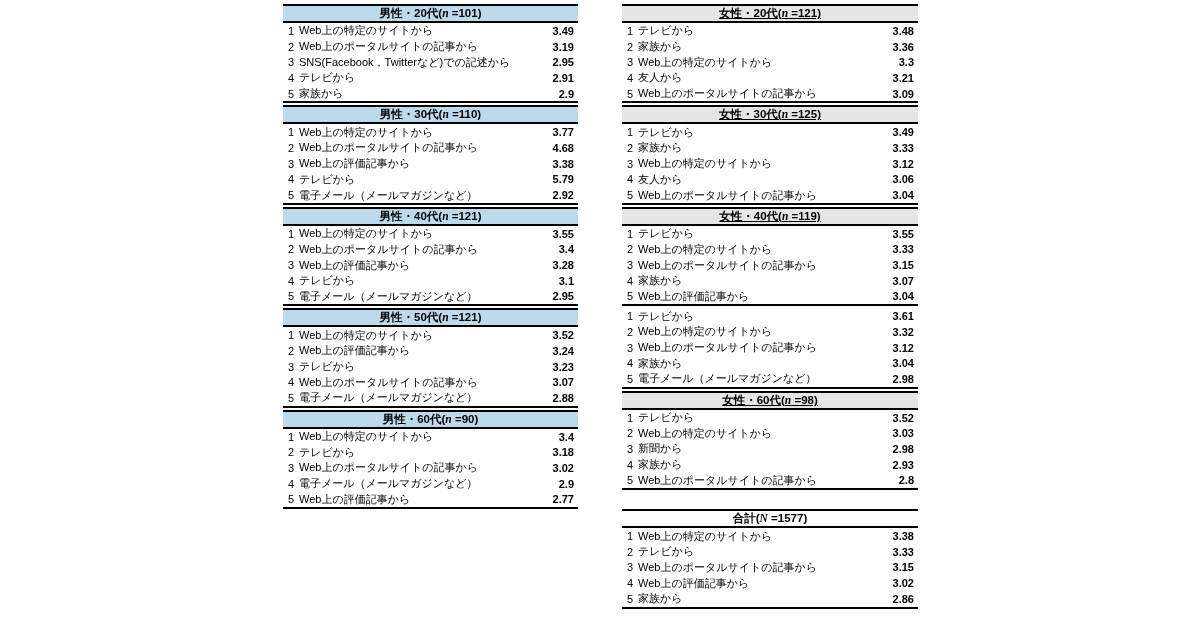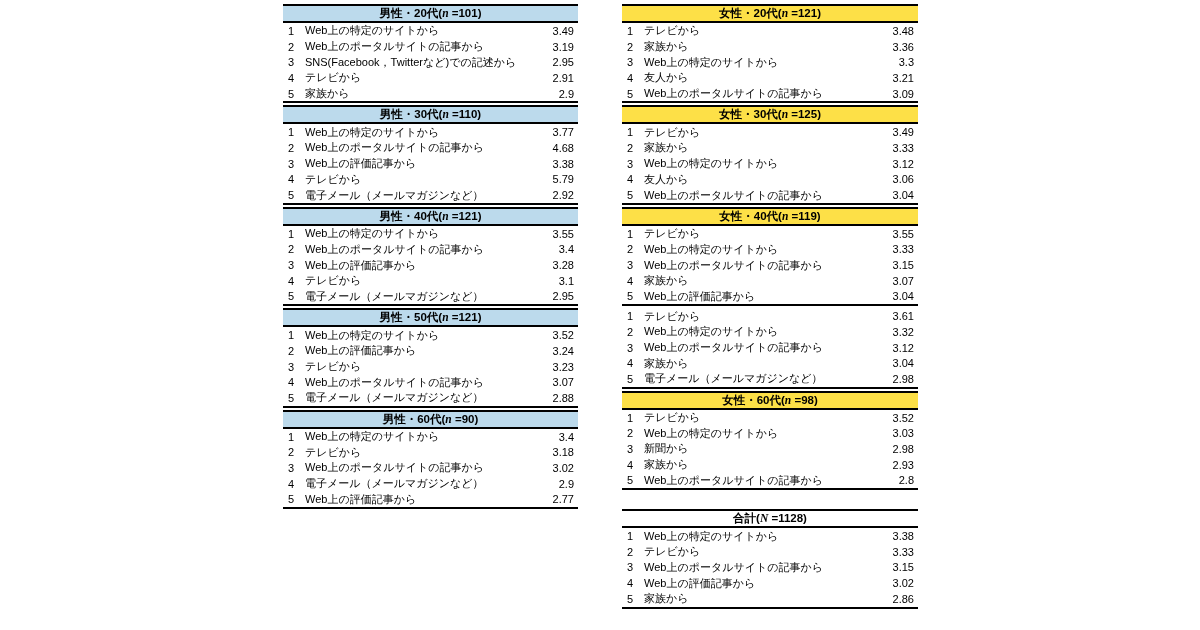--- a/index.html
+++ b/index.html
@@ -12,31 +12,31 @@
   .col{position:absolute;top:4px;}
   .col-left{left:283px;width:295px;}
   .col-right{left:622px;width:296px;}
   .rtable{margin-bottom:2px;}
   .thead{
     height:15px;line-height:15px;text-align:center;
     font-size:11.5px;font-weight:bold;
     border-top:2px solid #000;border-bottom:2px solid #000;
   }
   .thead.male{background:#BCDAEC;}
-  .thead.female{background:#fde047;}
+  .thead.female{background:#e5e5e5;text-decoration:underline;}
   .thead.total{background:#ffffff;}
   .thead .nvar{
     font-family:"Liberation Serif","DejaVu Serif",serif;
     font-style:italic;font-weight:bold;
   }
   .tbody{border-bottom:2px solid #000;}
   .row{display:flex;align-items:center;height:15.7px;font-size:11px;}
   .rank{flex:none;width:11px;text-align:right;}
-  .lbl{margin-left:11px;white-space:nowrap;overflow:hidden;}
-  .val{margin-left:auto;flex:none;padding-right:4px;}
+  .lbl{margin-left:5px;white-space:nowrap;overflow:hidden;}
+  .val{margin-left:auto;flex:none;padding-right:4px;font-weight:bold;}
   .total-gap{height:17px;}
 </style>
 </head>
 <body>
 
 <div class="canvas">
   <div class="col col-left" id="col-left">
       <div class="rtable">
     <div class="thead male">
       <span>男性・20代(</span><span class="nvar">n</span><span> =101)</span>
@@ -352,21 +352,21 @@
           <div class="row">
             <span class="rank">5</span>
             <span class="lbl">Web上のポータルサイトの記事から</span>
             <span class="val">2.8</span>
           </div>
         </div>
   </div>
       <div class="total-gap"></div>
       <div class="rtable">
     <div class="thead total">
-      <span>合計(</span><span class="nvar">N</span><span> =1128)</span>
+      <span>合計(</span><span class="nvar">N</span><span> =1577)</span>
     </div>
     <div class="tbody">
           <div class="row">
             <span class="rank">1</span>
             <span class="lbl">Web上の特定のサイトから</span>
             <span class="val">3.38</span>
           </div>
           <div class="row">
             <span class="rank">2</span>
             <span class="lbl">テレビから</span>

